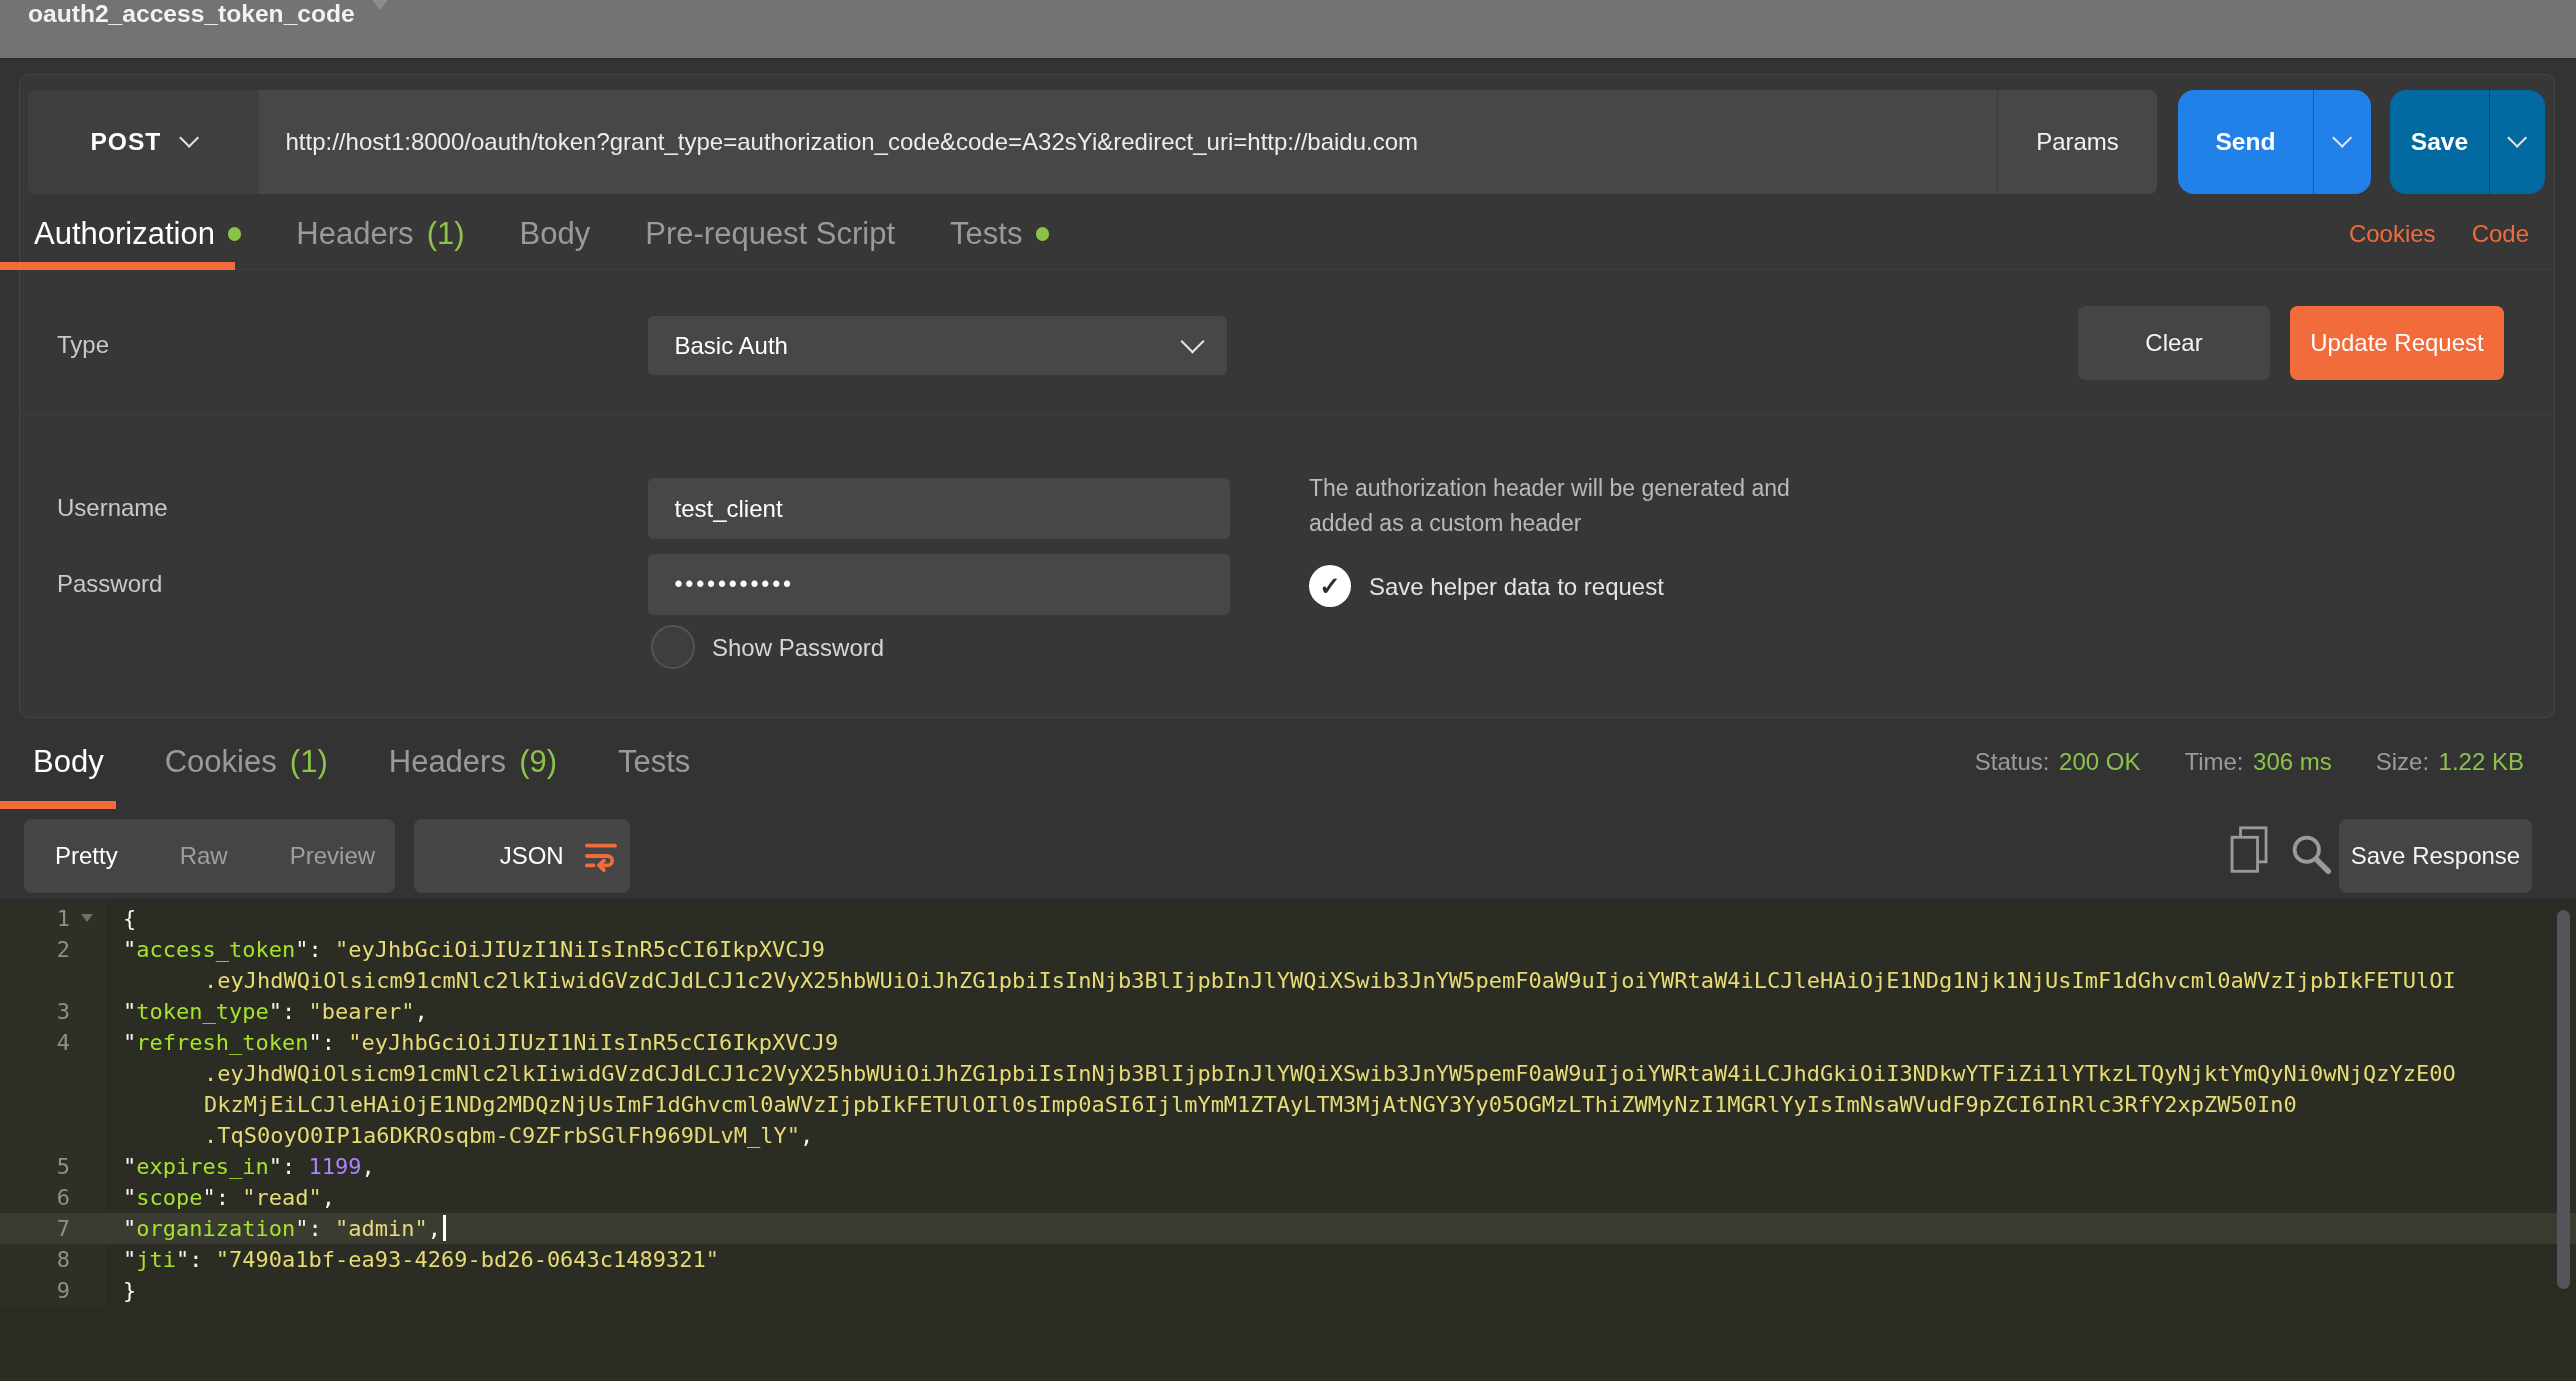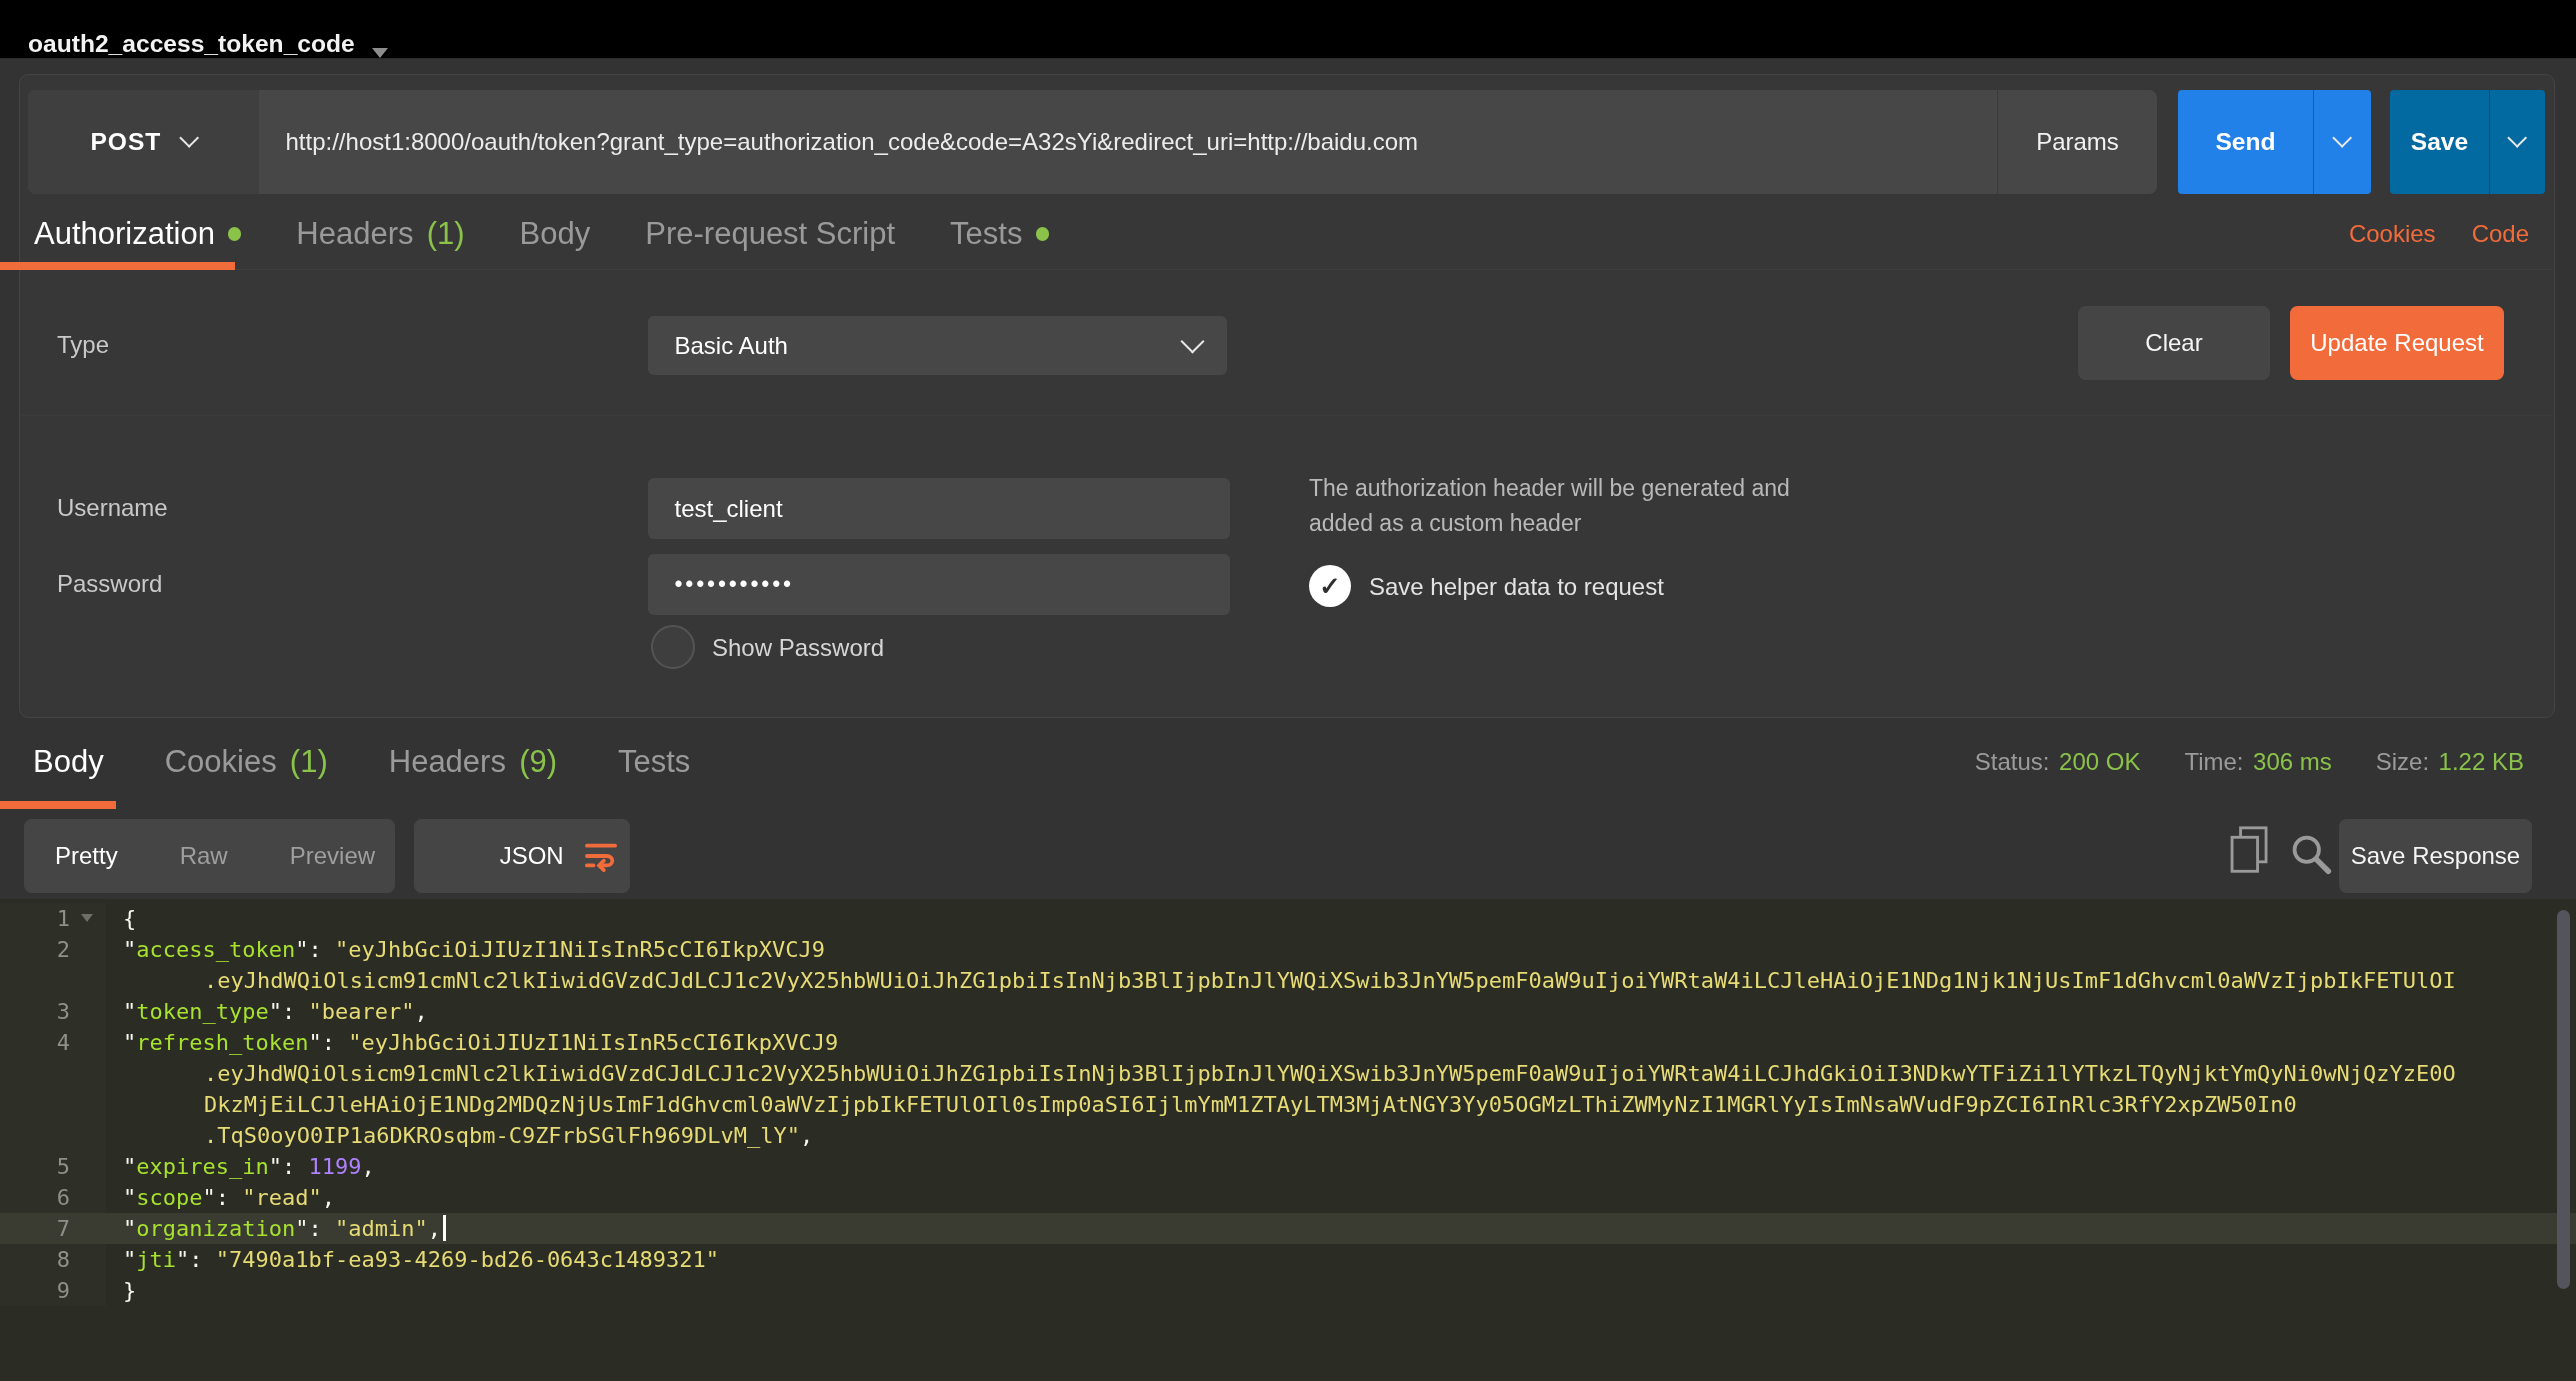--- a/index.html
+++ b/index.html
@@ -1,20 +1,20 @@
 <!DOCTYPE html>
 <html style="font-size:15px"><head>
 <meta charset="utf-8">
 <style>
   html,body{margin:0;padding:0;width:2576px;height:1382px;background:#333333;overflow:hidden;
     font-family:"Liberation Sans",sans-serif;position:relative;color:#eee;}
 
   
-  #title-bar{position:absolute;left:0;top:0;width:2576px;height:59px;background:#000000;
-    border-bottom:1.9px solid #2a2a2a;display:flex;align-items:flex-end;padding-left:28px;box-sizing:border-box;}
+  #title-bar{position:absolute;left:0;top:0;width:2576px;height:59px;background:#737373;
+    border-bottom:1.9px solid #2a2a2a;display:flex;align-items:flex-start;padding-left:28px;box-sizing:border-box;}
   #request-title{font-size:24.6px;font-weight:bold;color:#f2f2f2;}
   .tri-down{width:0;height:0;border-left:8.5px solid transparent;border-right:8.5px solid transparent;
     border-top:10.4px solid #8d8d8d;margin-left:17px;}
 
   
   #panel{position:absolute;left:19px;top:74px;width:2536px;height:644px;background:#373737;
     border:1.9px solid #454545;border-radius:9.5px;box-sizing:border-box;}
 
   #url-group{position:absolute;left:28px;top:90px;width:2129px;height:104px;background:#474747;
     border-radius:7.6px;display:flex;align-items:stretch;}
@@ -22,21 +22,21 @@
     align-items:center;justify-content:center;gap:21px;}
   #method-label{font-size:24.6px;font-weight:bold;color:#ffffff;letter-spacing:0.9px;}
   .chev{display:inline-block;width:12.3px;height:12.3px;border-right:2.8px solid #e8e8e8;
     border-bottom:2.8px solid #e8e8e8;transform:rotate(45deg);margin-top:-7.6px;}
   .chev-lg{width:15px;height:15px;border-width:2.8px;}
   #url-text{flex:1;display:flex;align-items:center;padding-left:26.5px;font-size:24px;color:#ececec;
     white-space:nowrap;overflow:hidden;}
   #params-btn{flex:0 0 159px;border-left:1.9px solid #3a3a3a;display:flex;align-items:center;
     justify-content:center;font-size:24px;color:#f2f2f2;}
 
-  .split-btn{position:absolute;top:90px;height:104px;border-radius:4px;display:flex;overflow:hidden;}
+  .split-btn{position:absolute;top:90px;height:104px;border-radius:16px;display:flex;overflow:hidden;}
   #send-btn{left:2178px;width:193px;background:#2181e8;}
   #save-btn{left:2390px;width:155px;background:#0369a1;}
   .split-main{flex:1;display:flex;align-items:center;justify-content:center;font-size:24.6px;
     font-weight:bold;color:#fff;}
   .split-chev{flex:0 0 57px;border-left:1.9px solid rgba(0,0,0,0.28);display:flex;align-items:center;justify-content:center;}
   #save-btn .split-chev{flex:0 0 55px;}
 
   
   #req-tabs{position:absolute;left:34px;top:203px;height:62px;display:flex;align-items:center;gap:55px;}
   .tab{font-size:31px;color:#9a9a9a;display:flex;align-items:center;gap:13.2px;white-space:nowrap;}

